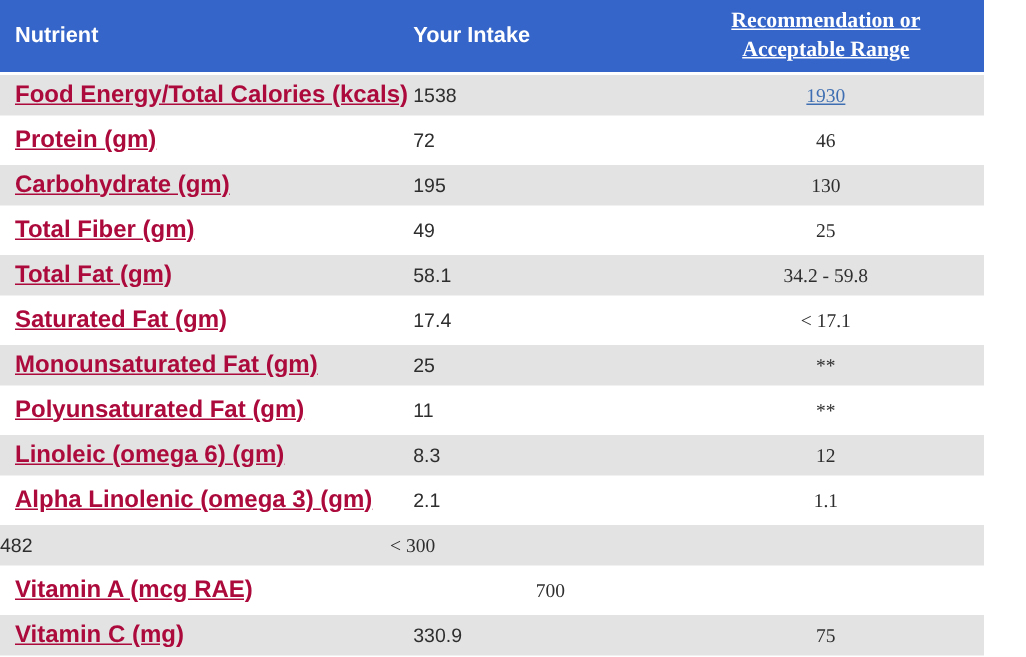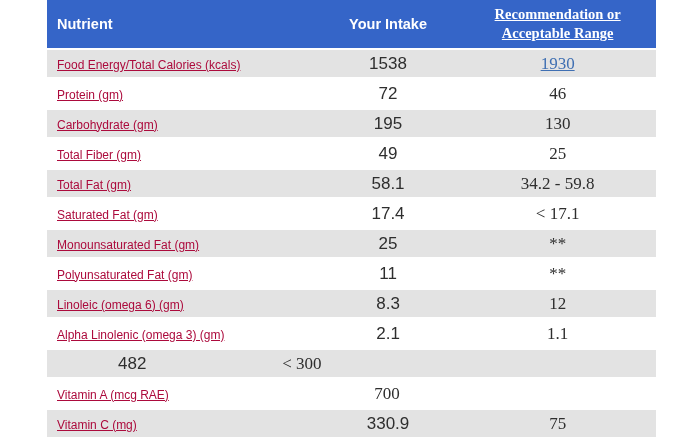--- a/index.html
+++ b/index.html
@@ -13,69 +13,68 @@
   }
   * { box-sizing: border-box; }
   html, body { margin: 0; padding: 0; background: #ffffff; }
   body { font-family: "Liberation Sans", "DejaVu Sans", sans-serif; }
 
   .report {
     width: 656px;
     height: 438px;
     overflow: hidden;
     background: #ffffff;
-    padding-left: 47px;
   }
 
   .thead {
     display: flex;
     align-items: center;
     height: 50px;
     background: var(--header-bg);
     border-bottom: 2px solid #ffffff;
   }
   .thead .cell {
     color: var(--header-text);
     font-weight: bold;
     font-size: 14.5px;
     line-height: 1.3;
   }
 
   .col-nutrient { width: 42%; padding-left: 10px; text-align: left; }
-  .col-intake   { width: 28%; text-align: center; }
+  .col-intake   { width: 28%; }
   .col-rec      { width: 30%; text-align: center; padding-right: 14px; font-family: Liberation Serif, serif; }
 
   .thead .col-rec .rec-header-text {
     display: inline-block;
     max-width: 182px;
     text-decoration: underline;
     cursor: pointer;
   }
 
   .row {
     display: flex;
     align-items: center;
     height: 30px;
     border-bottom: 3px solid #ffffff;
   }
   .row.alt   { background: var(--row-alt-bg); }
   .row.plain { background: var(--row-bg); }
 
   .nutrient-link {
     color: var(--nutrient-link);
-    font-weight: normal;
-    font-size: 12px;
+    font-weight: bold;
+    font-size: 16px;
     text-decoration: underline;
     cursor: pointer;
     white-space: nowrap;
   }
 
   .value {
     color: var(--value-text);
-    font-size: 17px;
+    font-size: 13px;
   }
 
   .rec-link {
     color: var(--rec-link);
     text-decoration: underline;
     cursor: pointer;
     text-align: right;
   }
 </style>
 </head>

